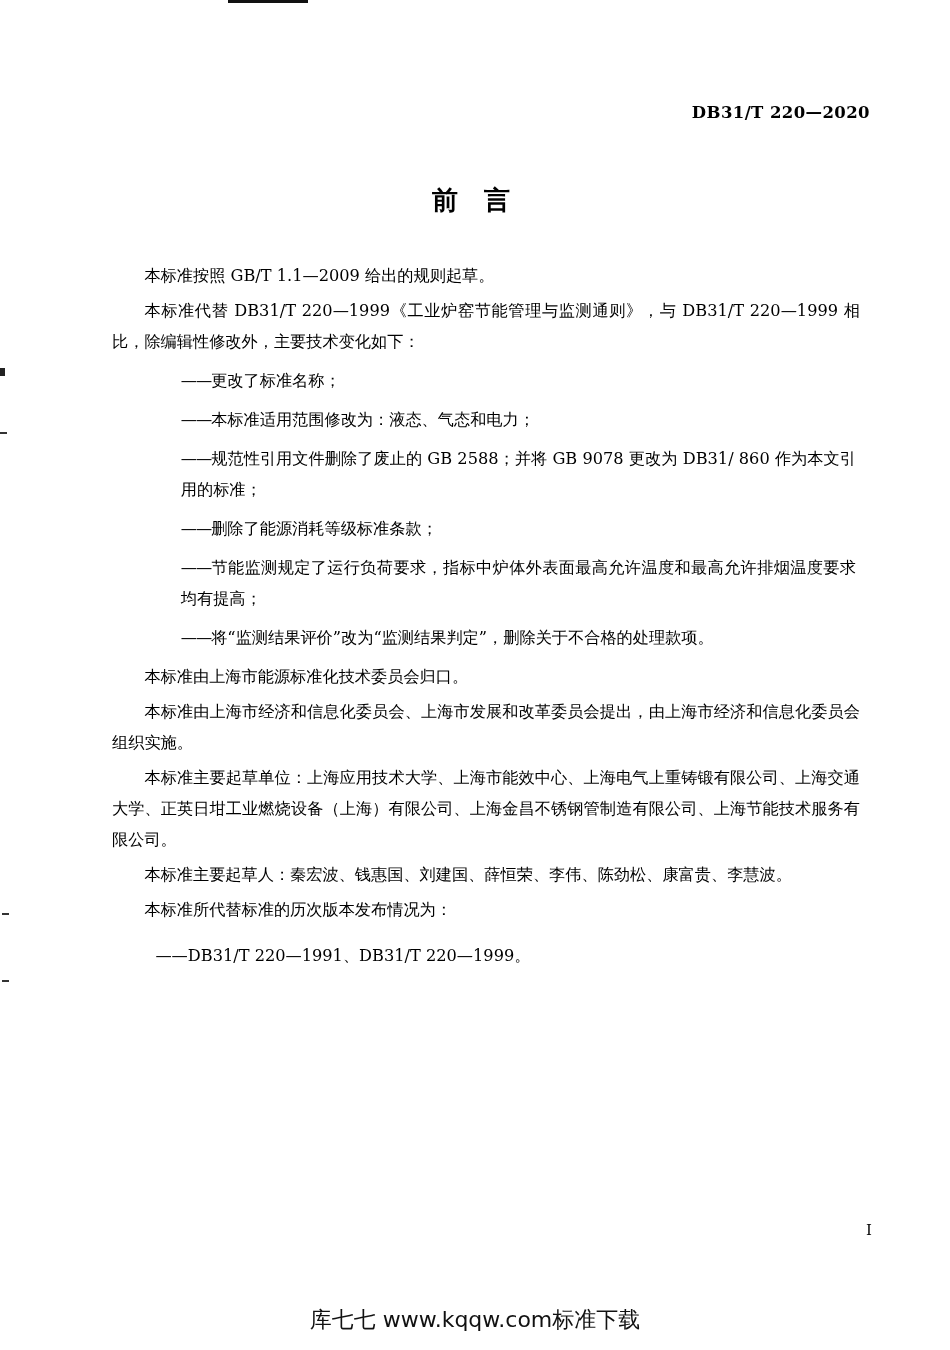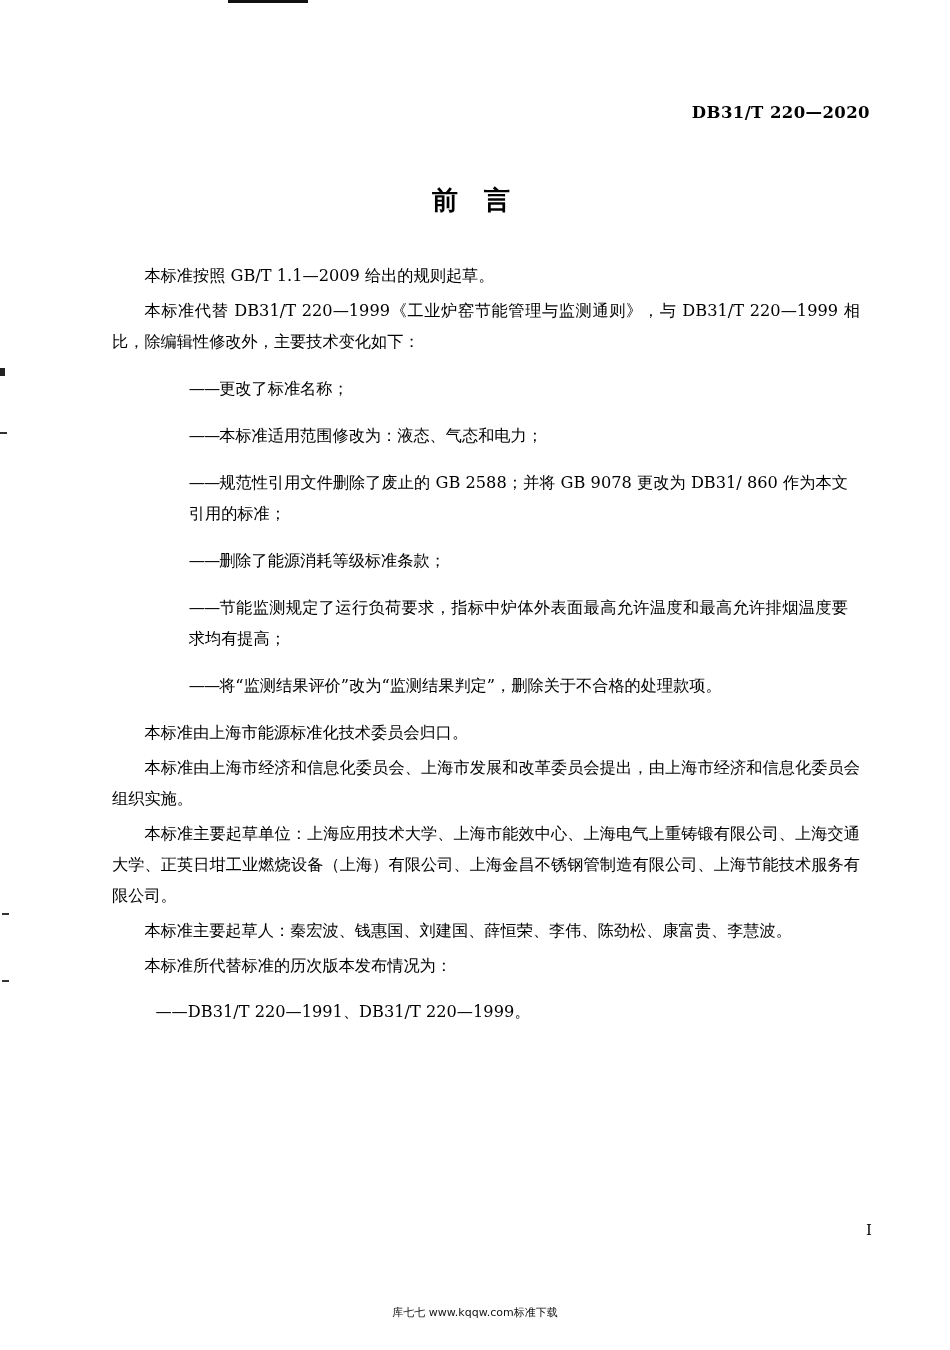--- a/index.html
+++ b/index.html
@@ -70,21 +70,21 @@
     font-size: 16.2px;
     line-height: 31px;
     text-align: justify;
   }
 
   .p {
     margin: 4px;
     text-indent: 2em;
   }
   .dash-item {
-    margin: 16px;
+    margin: 8px;
     padding-left: 4em;
     text-indent: 0;
   }
   .dash-item .lead {
     letter-spacing: -1px;
   }
   .ver-item {
     margin: 15px;
     padding-left: 2em;
     text-indent: 0;
@@ -97,21 +97,21 @@
     font-size: 15px;
     font-family: "DejaVu Serif", "Liberation Serif", serif;
   }
 
   .footer {
     position: absolute;
     left: 0;
     right: 0;
     top: 1305px;
     text-align: center;
-    font-size: 11px;
+    font-size: 22px;
     font-family: "DejaVu Sans", "Liberation Sans", sans-serif;
     color: #111;
   }
 </style>
 </head>
 <body>
 
 <div class="page">
 
   <div class="top-line"></div>

